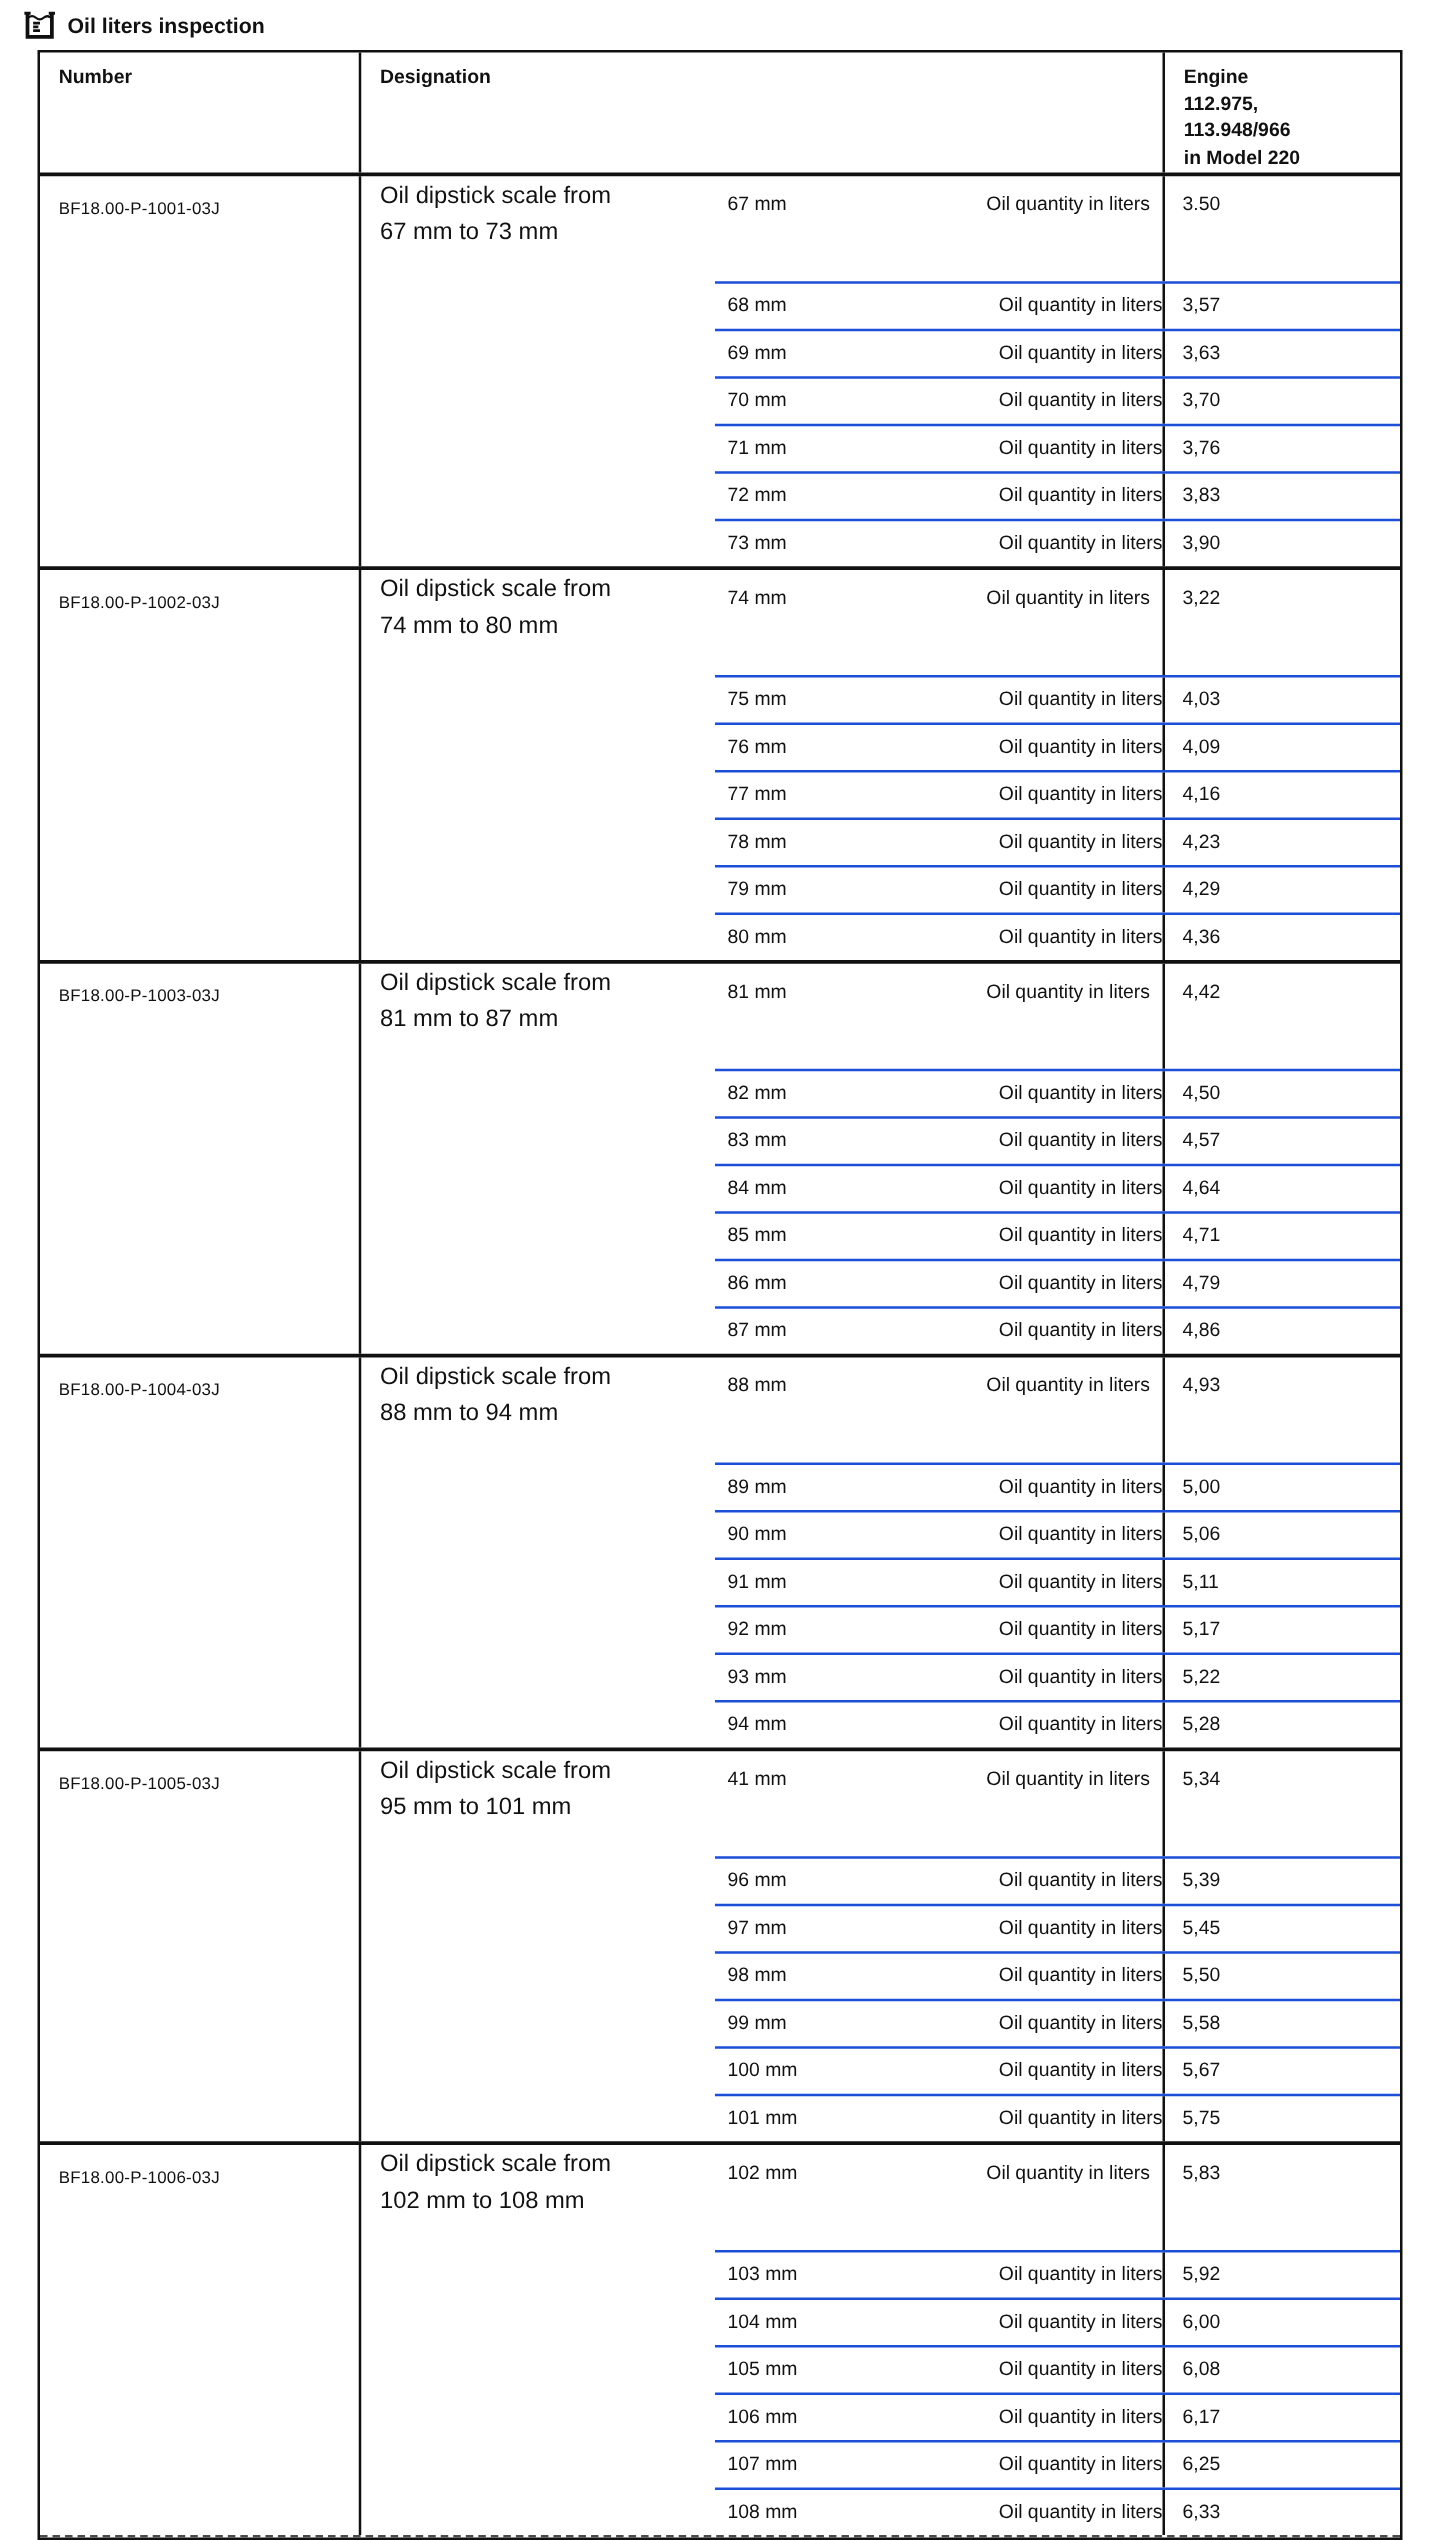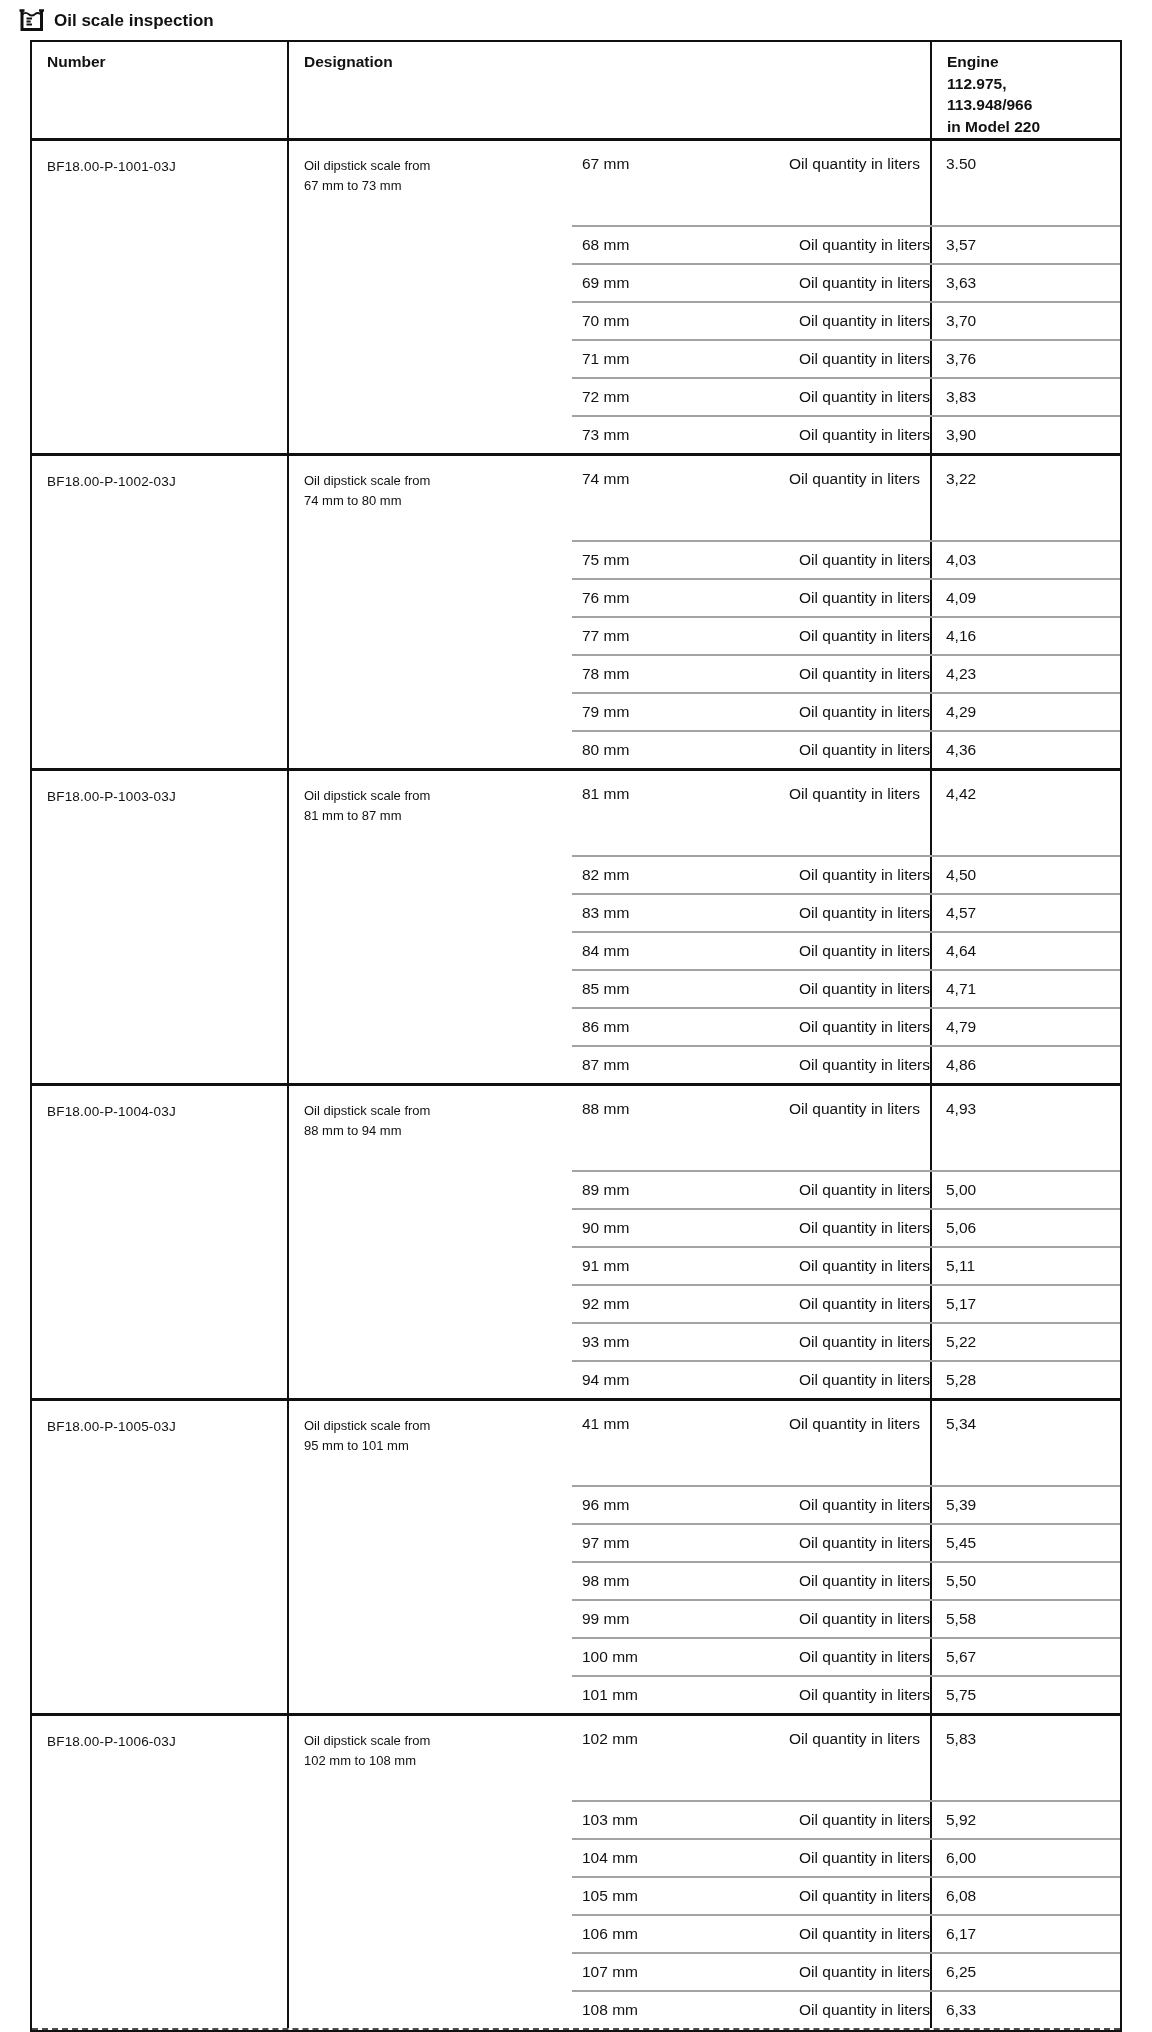--- a/index.html
+++ b/index.html
@@ -58,34 +58,34 @@
 
   .num {
     box-sizing: border-box;
     border-right: 2px solid #101010;
     padding: 18px 6px 0 15px;
     font-size: 13.5px;
     letter-spacing: 0.2px;
   }
   .desc {
     box-sizing: border-box;
-    padding: 15px 10px 0 15px;
-    font-size: 13px;
+    padding: 1px 10px 0 15px;
+    font-size: 19px;
     line-height: 1.55;
     white-space: pre-line;
   }
 
   .subrows { display: flex; flex-direction: column; }
   .subrow {
     display: flex;
     min-height: 38px;
     box-sizing: border-box;
   }
   .subrow.first { min-height: 84px; gap: 10px; }
-  .subrow + .subrow { border-top: 2px solid #a3a3a3; }
+  .subrow + .subrow { border-top: 2px solid #1d4ed8; }
 
   .subrow > div {
     display: flex; align-items: center;
     box-sizing: border-box;
     font-size: 15.5px;
   }
   .subrow.first > div { align-items: flex-start; padding-top: 14px; }
 
   .mm    { width: 128px; padding-left: 10px; }
   .qlabel{ flex: 1; justify-content: flex-end; padding-right: 0; }
@@ -102,21 +102,21 @@
 
         <path d="M4 2.5 v19 h19.5 v-19" fill="none" stroke="#101010" stroke-width="3"></path>
 
         <path d="M1.5 2.5 h5 M21 2.5 h5" stroke="#101010" stroke-width="2.4" fill="none"></path>
 
         <path d="M4.5 6.2 c2 -1.7 4.2 -1.7 6.2 0 c2 1.7 4.2 1.7 6.2 0 c1.8 -1.5 3.6 -1.6 5.4 -0.3" fill="none" stroke="#101010" stroke-width="1.8"></path>
 
         <path d="M8.5 10.5 h5.5 M8.5 13.5 h4.2 M8.5 16.5 h5.5" stroke="#101010" stroke-width="2.2" fill="none"></path>
       </svg>
     </span>
-    <span>Oil scale inspection</span>
+    <span>Oil liters inspection</span>
   </div>
 
   <div class="tbl">
     <div class="hdr">
       <div class="h-number">Number</div>
       <div class="h-desig">Designation</div>
       <div class="h-engine">Engine
 112.975,
 113.948/966
 in Model 220</div>

